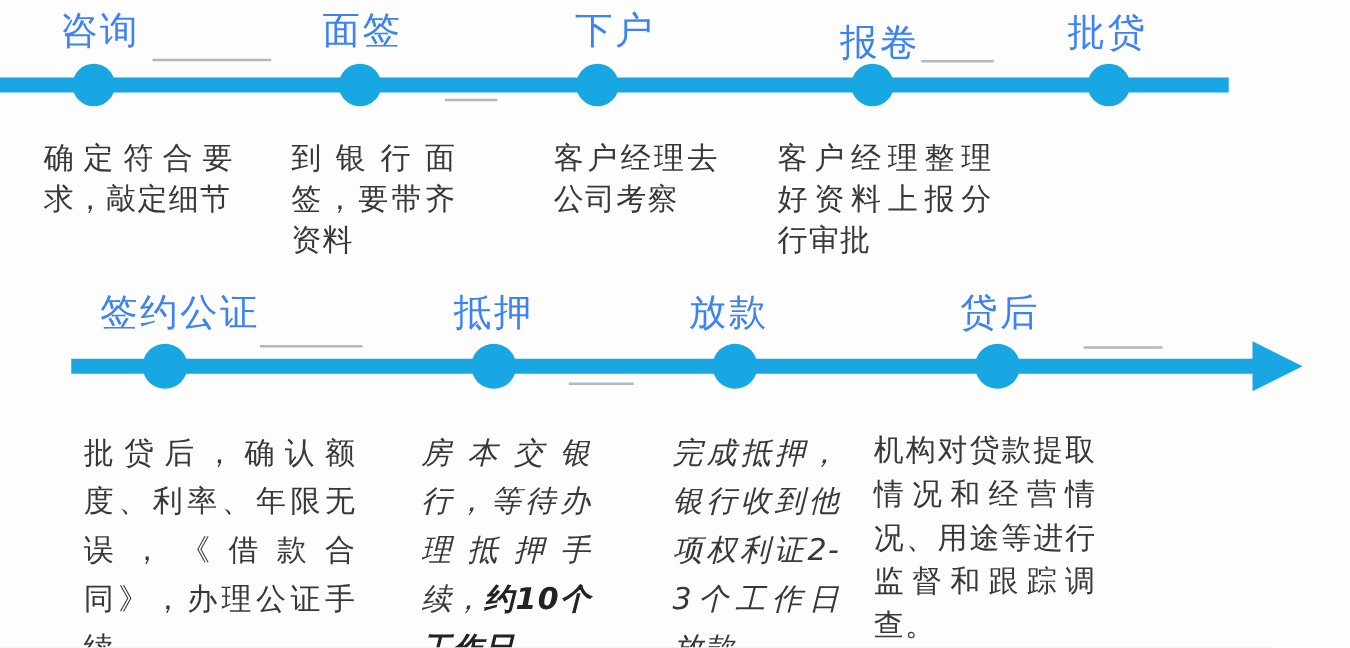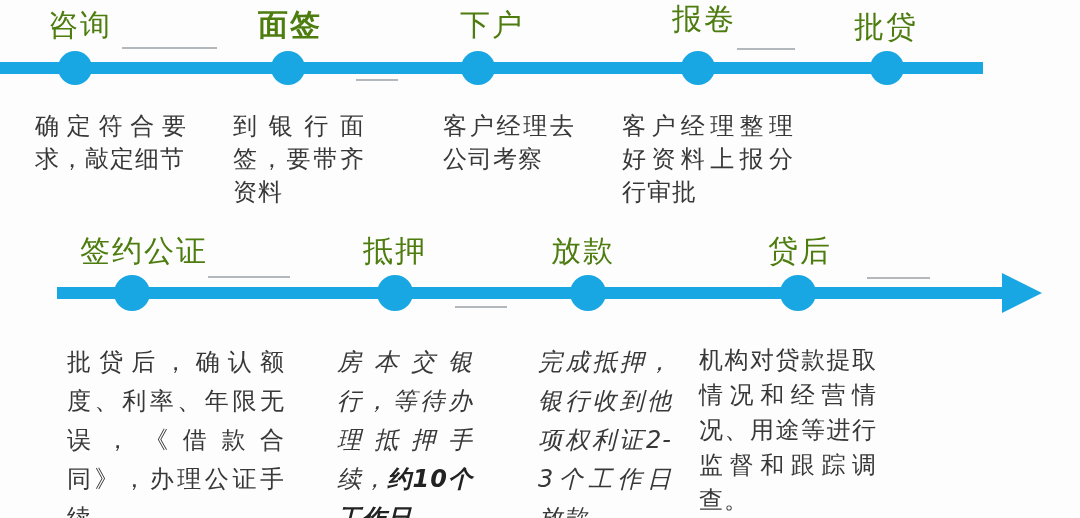--- a/index.html
+++ b/index.html
@@ -24,21 +24,21 @@
   .dot-bottom{width:36px;height:36px;}
   .arrow-head{
     position:absolute;width:0;height:0;
     border-left:40px solid var(--accent,#18a7e3);
     border-top:20px solid transparent;
     border-bottom:20px solid transparent;
   }
   .step-label{
     position:absolute;
     font-size:30px;line-height:38px;
-    color:#4d7c0f;letter-spacing:2px;
+    color:#3b82f6;letter-spacing:2px;
     white-space:nowrap;
   }
   .tick{
     position:absolute;height:2px;background:#9aa0a6;opacity:.75;
   }
   .desc{
     position:absolute;
     font-size:24px;line-height:33px;
     color:#383838;letter-spacing:1px;
     text-align:justify;
@@ -53,30 +53,30 @@
 
   <div>
     <div class="tl-line" style="left:0;top:62px;width:983px;"></div>
 
     <div class="tl-dot dot-top" style="left:58px;top:51px;"></div>
     <div class="step-label" style="left:48px;top:6px;"><span>咨询</span></div>
     <div class="tick" style="left:122px;top:47px;width:95px;"></div>
     <div class="desc" style="left:35px;top:110px;width:152px;"><span>确定符合要求，敲定细节</span></div>
 
     <div class="tl-dot dot-top" style="left:271px;top:51px;"></div>
-    <div class="step-label" style="left:258px;top:6px;font-weight:bold;"><span>面签</span></div>
+    <div class="step-label" style="left:258px;top:6px;"><span>面签</span></div>
     <div class="tick" style="left:356px;top:79px;width:42px;"></div>
     <div class="desc" style="left:233px;top:110px;width:132px;"><span>到银行面签，要带齐资料</span></div>
 
     <div class="tl-dot dot-top" style="left:461px;top:51px;"></div>
     <div class="step-label" style="left:460px;top:6px;"><span>下户</span></div>
     <div class="desc" style="left:443px;top:110px;width:132px;"><span>客户经理去公司考察</span></div>
 
     <div class="tl-dot dot-top" style="left:681px;top:51px;"></div>
-    <div class="step-label" style="left:672px;top:0;text-align:right;"><span>报卷</span></div>
+    <div class="step-label" style="left:672px;top:16px;text-align:right;"><span>报卷</span></div>
     <div class="tick" style="left:737px;top:48px;width:58px;"></div>
     <div class="desc" style="left:622px;top:110px;width:172px;"><span>客户经理整理好资料上报分行审批</span></div>
 
     <div class="tl-dot dot-top" style="left:870px;top:51px;"></div>
     <div class="step-label" style="left:854px;top:8px;"><span>批贷</span></div>
   </div>
 
   <div>
     <div class="tl-line" style="left:57px;top:287px;width:948px;"></div>
     <div class="arrow-head" style="left:1002px;top:273px;"></div>

